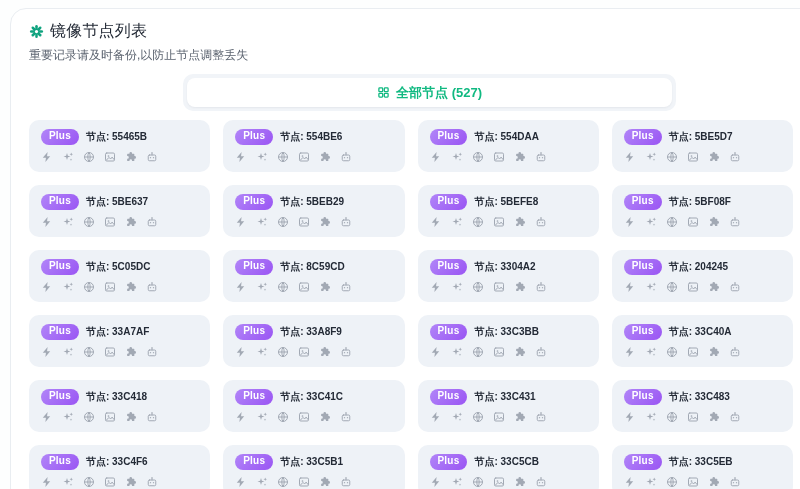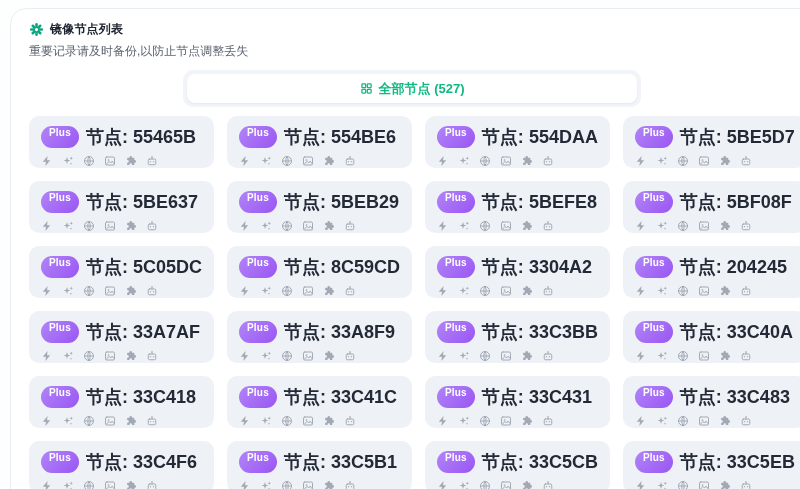--- a/index.html
+++ b/index.html
@@ -2,39 +2,39 @@
 <html><head>
 <meta charset="utf-8">
 <style>
   * { margin:0; padding:0; box-sizing:border-box; }
   html,body { width:800px; height:489px; overflow:hidden; background:#fdfefe;
     font-family:"Liberation Sans","DejaVu Sans",sans-serif; }
   .panel { position:absolute; left:10px; top:8px; width:820px; height:540px;
     background:#ffffff; border:1px solid #e9edf1; border-radius:16px;
     padding:10px 18px 0 18px; }
   .title-row { display:flex; align-items:center; gap:6px; margin-top:2px; }
-  .title-row h1 { font-size:12px; font-weight:700; color:#1d2430; letter-spacing:.2px; }
+  .title-row h1 { font-size:16px; font-weight:400; color:#1d2430; letter-spacing:.2px; }
   .brand-icon { width:15px; height:15px; display:inline-flex; }
   .subtitle { margin-top:5px; font-size:12px; color:#5c6470; }
-  .tabbar { margin-top:10px; margin-left:154px; width:458px; height:37px;
+  .tabbar { margin-top:10px; margin-left:154px; width:493px; height:37px;
     background:#f1f4f8; border-radius:10px; padding:4px; display:flex; }
   .tab { flex:1; display:flex; align-items:center; justify-content:center; gap:6px;
     font-size:13px; border-radius:8px; color:#9aa1ad; cursor:pointer; }
   .tab.active { background:#ffffff; color:#10b981; font-weight:700;
     box-shadow:0 1px 2px rgba(30,41,59,.06); }
   .tab .ticon { display:inline-flex; width:13px; height:13px; }
   .grid { margin-top:9px; display:grid; grid-template-columns:repeat(4,1fr);
     column-gap:13px; row-gap:13px; width:764px; }
   .card { background:#eef2f7; border-radius:10px; padding:9px 12px 10px 12px;
     height:52px; cursor:pointer; }
   .card-top { display:flex; align-items:center; gap:7px; }
   .badge { background:linear-gradient(135deg,#b185f8,#9a55f3); color:#ffffff;
-    font-size:10px; font-weight:700; padding:2px 8px 10px 8px; border-radius:999px;
+    font-size:10px; font-weight:700; padding:2px 8px 4px 8px; border-radius:999px;
     line-height:1; letter-spacing:.2px; }
-  .node-label { font-size:18px; font-weight:700; color:#232a36; white-space:nowrap; }
+  .node-label { font-size:10px; font-weight:700; color:#232a36; white-space:nowrap; }
   .icon-row { margin-top:6px; display:flex; align-items:center; gap:9px; color:#a2a9b4; }
   .cicon { display:inline-flex; width:12px; height:12px; }
   .cicon svg, .ticon svg, .brand-icon svg { width:100%; height:100%; }
 </style>
 </head>
 <body>
 
 <div class="panel">
 
   <div class="title-row">

